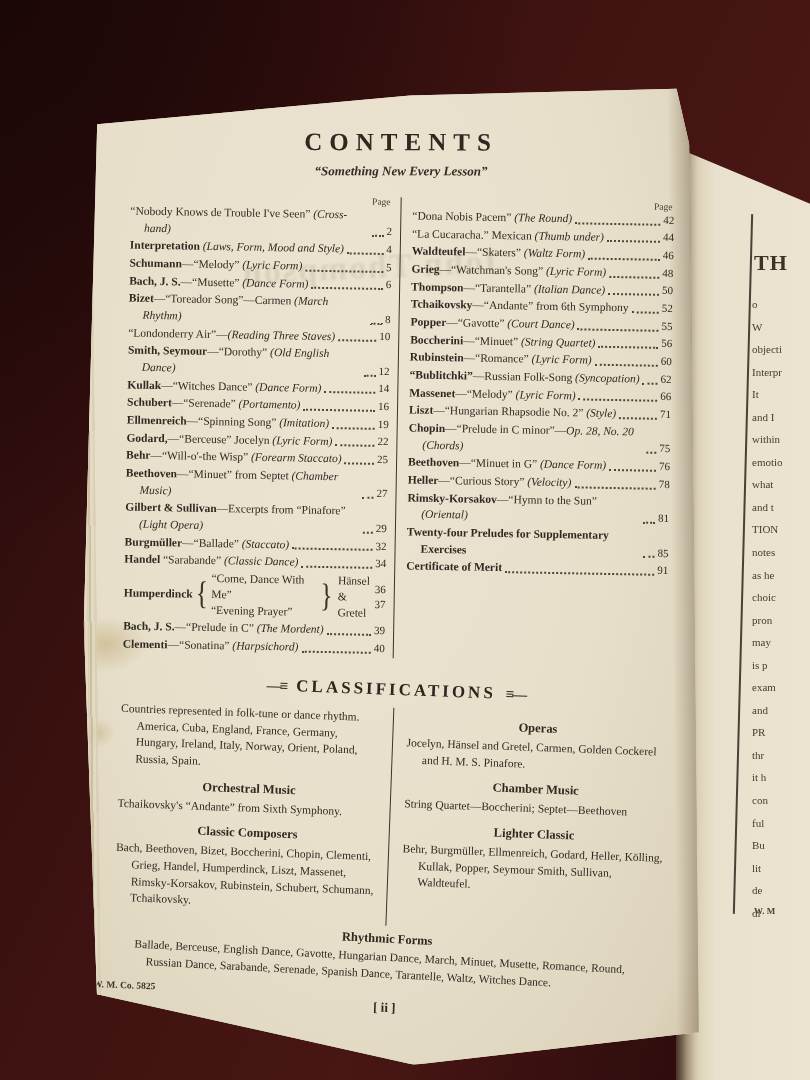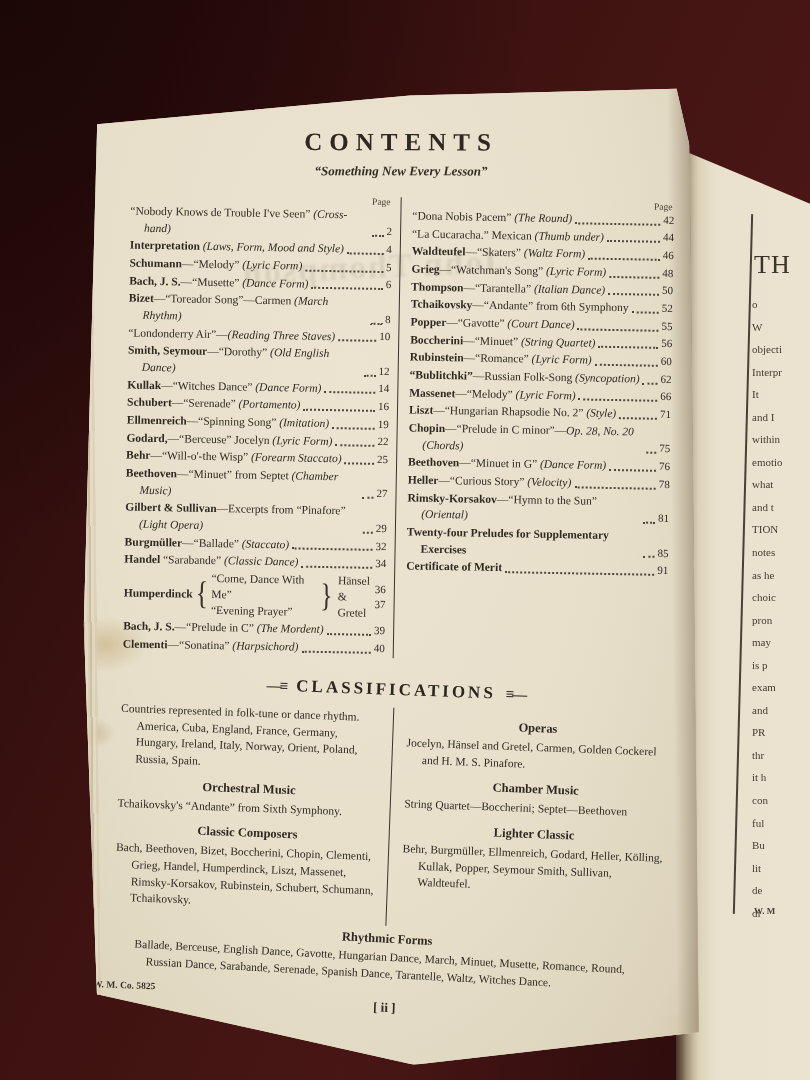--- a/index.html
+++ b/index.html
@@ -19,21 +19,21 @@
     position:absolute; left:676px; top:118px; width:140px; height:980px;
     background:linear-gradient(90deg,#6b5744 0px,#b5a689 10px,#ddd3ba 22px,#e9e1cd 40px,#ece4d0 100%);
     clip-path:polygon(0 3%, 100% 9%, 100% 100%, 0 100%);
     box-shadow:inset 14px 0 18px -10px rgba(40,20,10,.75);
   }
   .facing .rule {
     position:absolute; left:66px; top:96px; width:2px; height:700px; background:#2c241c; opacity:.85;
     transform:rotate(1.5deg);
   }
   .facing .bigfrag {
-    position:absolute; left:78px; top:132px; font-weight:normal; font-size:26px; color:#3a332a; letter-spacing:1px;
+    position:absolute; left:78px; top:132px; font-weight:bold; font-size:22px; color:#3a332a; letter-spacing:1px;
   }
   .frags { position:absolute; left:76px; top:175px; width:70px; font-size:11px; line-height:2.05; color:#443c31; white-space:nowrap; }
   .facing .ffoot { position:absolute; left:78px; top:788px; font-size:9px; font-weight:bold; color:#4a4136; }
 
   
   .page {
     position:absolute; left:74px; top:80px; width:620px; height:985px;
     background:
       radial-gradient(ellipse 60px 40px at 5% 57%, rgba(164,128,52,.30), rgba(164,128,52,0) 70%),
       radial-gradient(ellipse 30px 22px at 3% 66%, rgba(150,110,40,.25), rgba(150,110,40,0) 70%),

